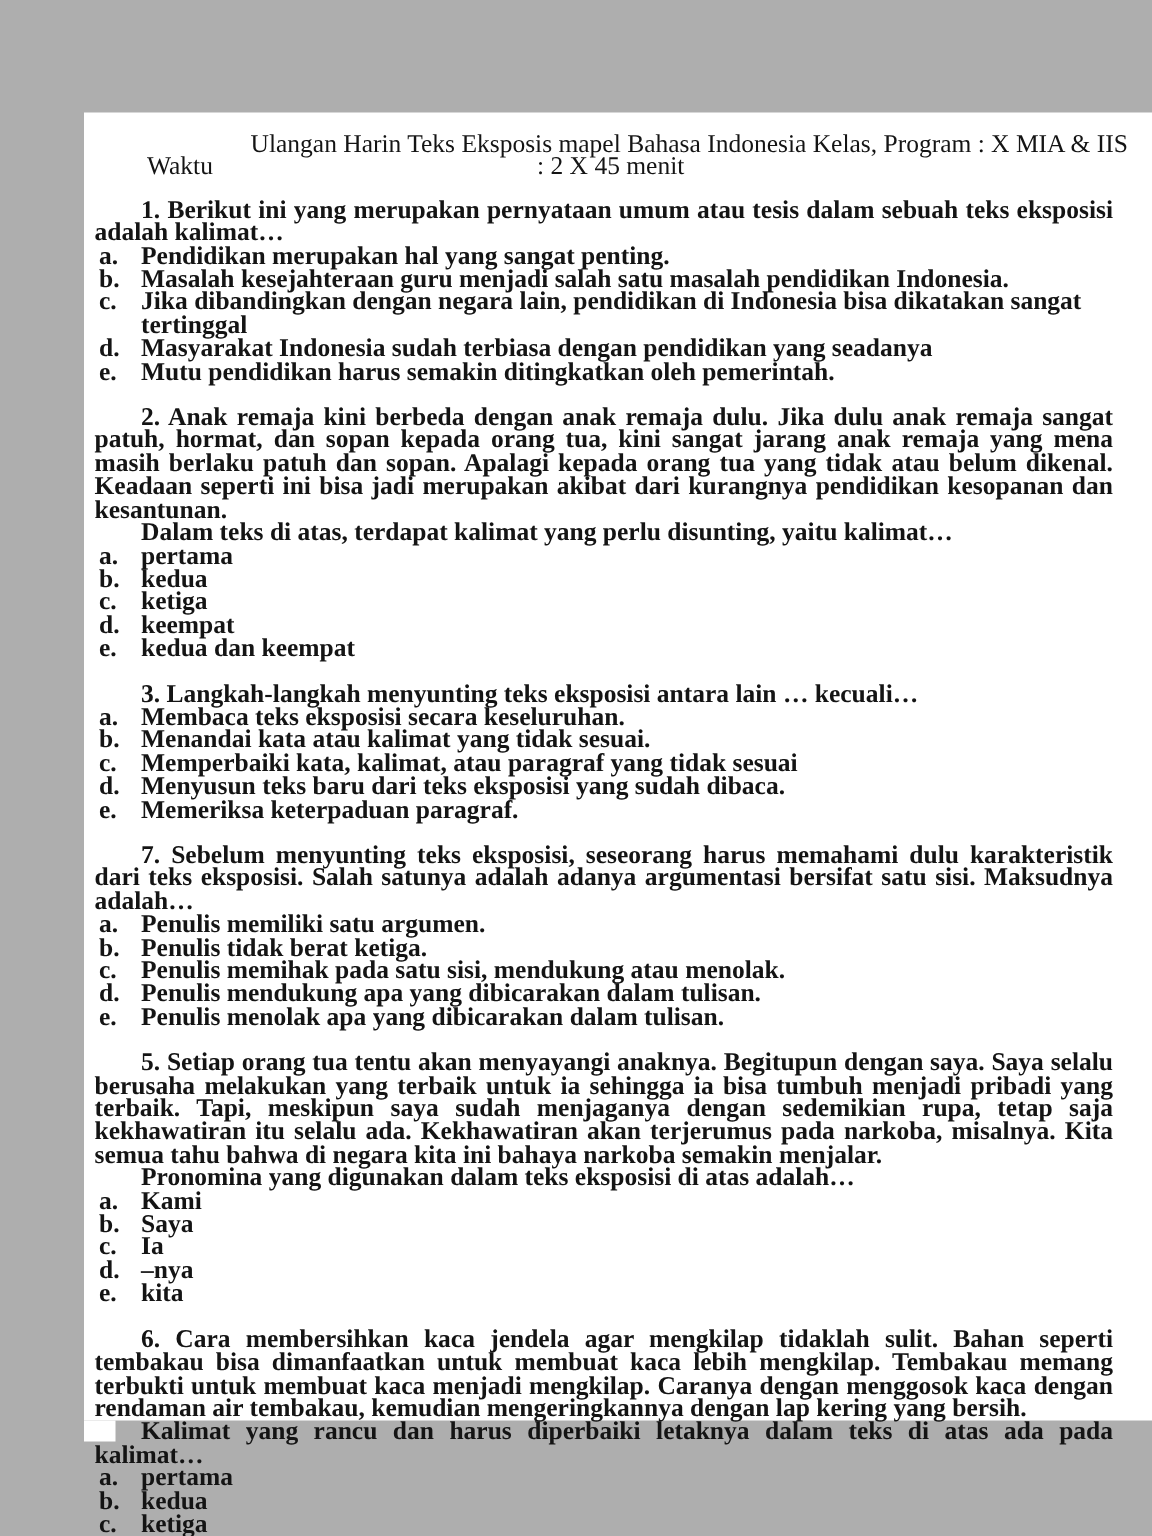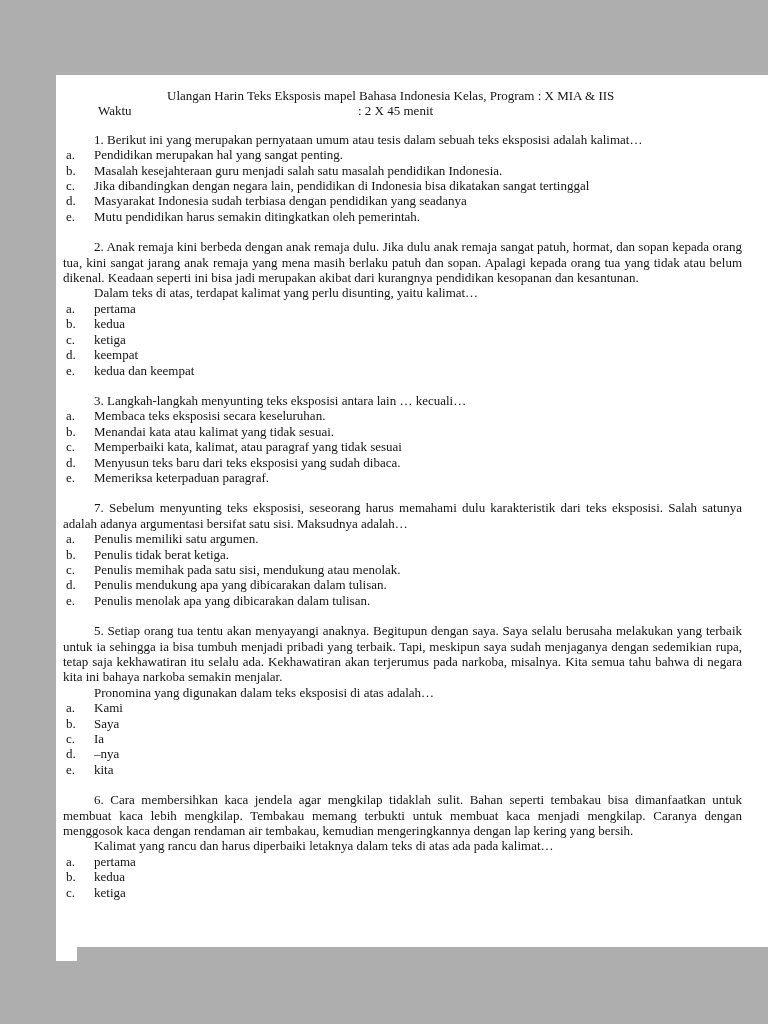--- a/index.html
+++ b/index.html
@@ -24,30 +24,30 @@
   .next-page-corner {
     position: absolute;
     left: 56px;
     top: 947px;
     width: 21px;
     height: 14px;
     background: #ffffff;
   }
   .content {
     padding: 13px 26px 0 7px;
-    font-size: 13px;
+    font-size: 17px;
     line-height: 15.4px;
     color: #141414;
   }
   .header { margin-bottom: 13px; }
   .title-line { padding-left: 104px; white-space: nowrap; }
   .waktu-line { position: relative; }
   .waktu-label { margin-left: 35px; }
   .waktu-value { position: absolute; left: 295px; top: 0; text-align: center; }
-  .question { margin-bottom: 15px; }
+  .question { margin-bottom: 15px; font-weight: bold; }
   .qpara { text-indent: 31px; text-align: justify; }
   .option { display: flex; }
   .letter { flex: 0 0 31px; padding-left: 3px; }
   .otext { flex: 1; }
 </style>
 </head>
 <body>
 
 <div class="canvas">
   <div class="page">

